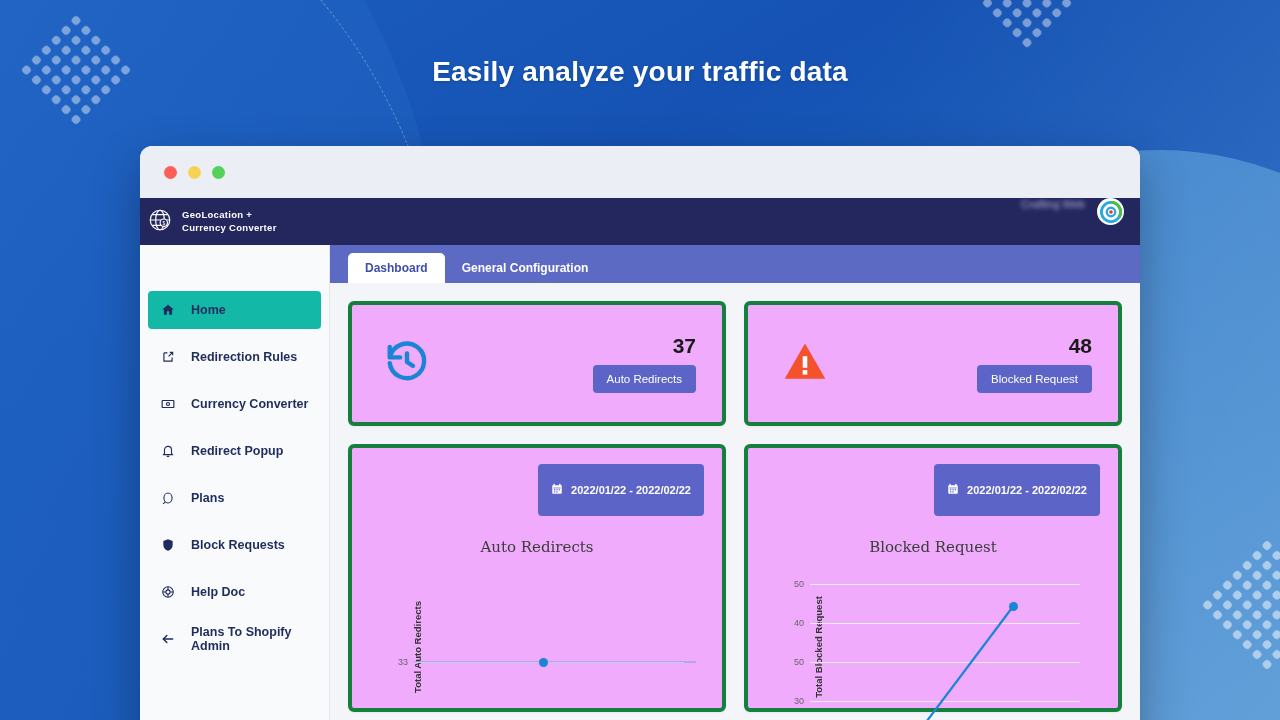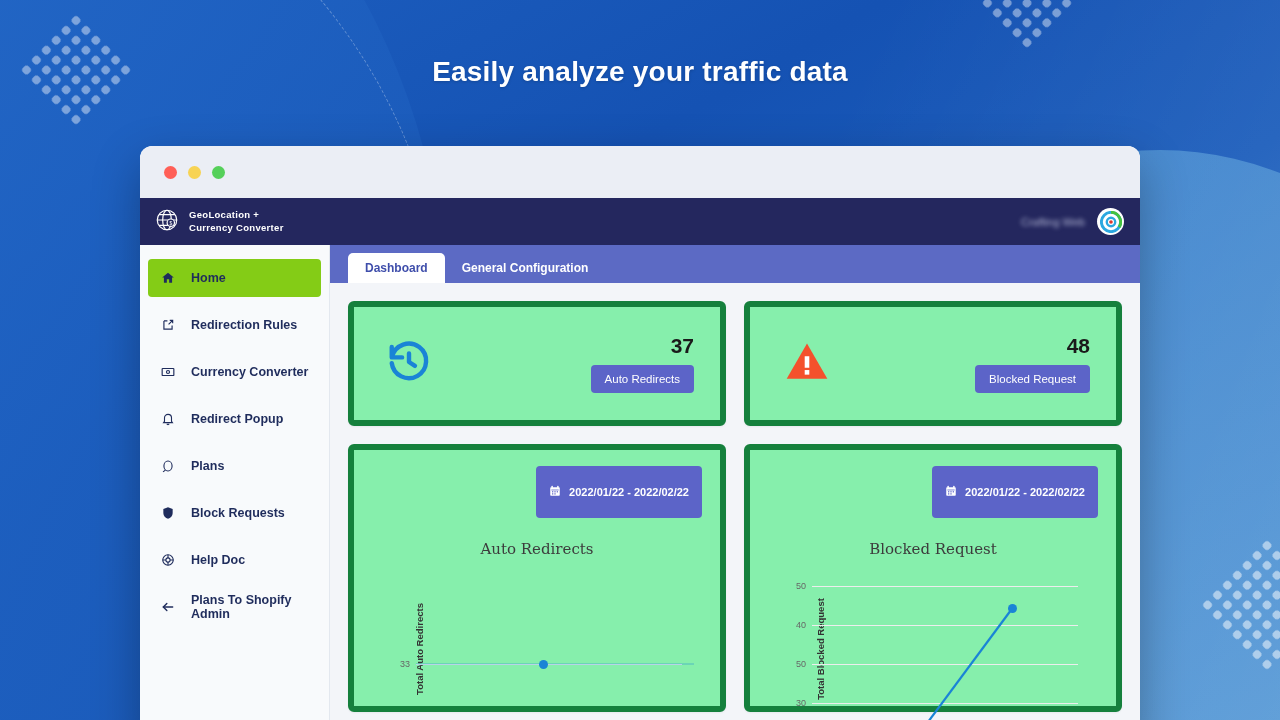--- a/index.html
+++ b/index.html
@@ -87,22 +87,22 @@
   }
   .dot { width: 13px; height: 13px; border-radius: 50%; margin-right: 11px; }
   .dot-red    { background: #ff5f57; }
   .dot-yellow { background: #f7d354; }
   .dot-green  { background: #55d05a; }
 
   
   .appbar {
     height: 47px;
     background: #24275e;
-    display: flex; align-items: center;
-    padding: 0 16px 0 14px;
+    display: flex; 
+    padding: 0 16px 0 7px;
   }
   .brand { display: flex; align-items: center; gap: 9px; }
   .brand-title {
     color: #ffffff;
     font-size: 9.5px;
     font-weight: bold;
     line-height: 1.35;
     letter-spacing: .3px;
   }
   .appbar-spacer { flex: 1; }
@@ -134,21 +134,21 @@
     display: flex; align-items: center;
     gap: 15px;
     height: 38px;
     margin: 0 8px 9px 8px;
     padding: 0 12px;
     border-radius: 4px;
     color: #1f2c5c;
     font-size: 12.5px;
     font-weight: bold;
   }
-  .nav-item.active { background: #84cc16; }
+  .nav-item.active { background: #14b8a6; margin-top: 32px; }
   .nav-ico {
     width: 16px; height: 16px;
     display: flex; align-items: center; justify-content: center;
     color: #1f2c5c;
     flex-shrink: 0;
   }
 
   
   .content { flex: 1; background: #ffffff; display: flex; flex-direction: column; min-width: 0; }
   .tabbar {
@@ -171,22 +171,22 @@
     color: #3f4eab;
     border-radius: 5px 5px 0 0;
   }
 
   .panel { flex: 1; background: #f3f5f9; padding: 18px; overflow: hidden; }
   .row { display: flex; gap: 18px; }
   .row + .row { margin-top: 18px; }
 
   .card {
     flex: 1;
-    background: #86efac;
-    border: 6px solid #15803d;
+    background: #f0abfc;
+    border: 4px solid #15803d;
     border-radius: 6px;
     box-shadow: 0 1px 2px rgba(16,24,40,.05);
   }
 
   
   .stat {
     height: 125px;
     display: flex; align-items: center; justify-content: space-between;
     padding: 0 26px 0 32px;
   }

